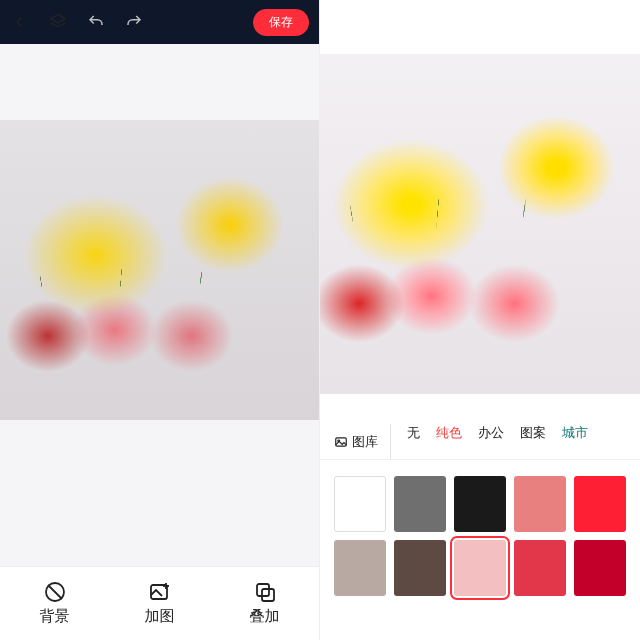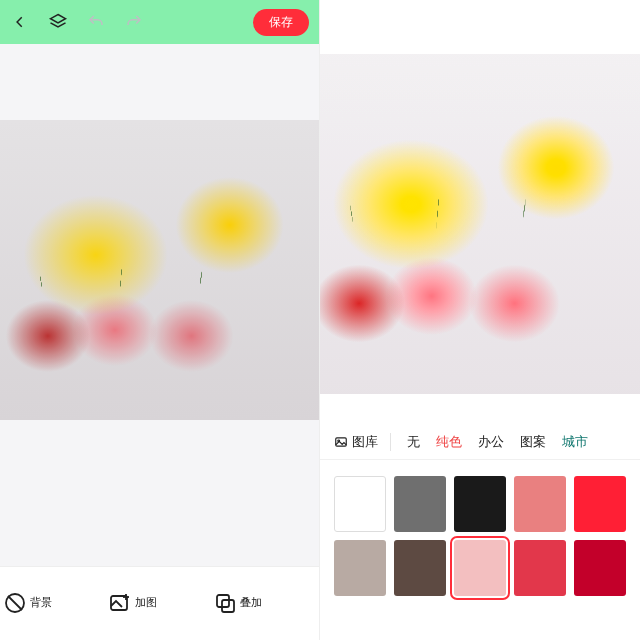--- a/index.html
+++ b/index.html
@@ -13,21 +13,21 @@
   .pane { position: relative; height: 640px; }
   .pane-left { width: 320px; border-right: 1px solid #eee; background:#f5f5f7; }
   .pane-right { width: 320px; background:#fff; }
 
   
   .topbar {
     height: 44px;
     display: flex; align-items: center;
     padding: 0 10px;
     gap: 18px;
-    background:#86efac;
+    background:#0f172a;
   }
   .topbar .icon { width: 20px; height: 20px; display:flex; align-items:center; justify-content:center; color:#222; }
   .topbar .icon.dim { color:#bfbfc4; }
   .spacer { flex: 1; }
   .save-btn {
     background:#ff2d3a;
     color:#fff;
     font-size:12px;
     border:none;
     padding:5px 16px;
@@ -73,41 +73,41 @@
     position:absolute; left:0; right:0; bottom:0;
     height:74px;
     background:#fff;
     display:flex;
     align-items:center;
     padding:4px 2px 6px;
     border-top:1px solid #eee;
   }
   .tool {
     flex:1;
-    display:flex; align-items:center;
+    display:flex; flex-direction:column; align-items:center;
     gap:2px;
-    font-size:11px; color:#222;
+    font-size:15px; color:#222;
   }
   .tool .ticon { width:26px; height:26px; display:flex; align-items:center; justify-content:center; }
 
   
   .preview-area{
     position:absolute;
     top:54px; left:0; right:0; height:340px;
     background:#fff;
     overflow:hidden;
   }
   .preview-area .photo{ transform: scale(1.08); transform-origin: 50% 55%; }
   .preview-area .photo::before{ filter: contrast(1.05) saturate(1.25) brightness(1.02); }
 
   .cat-row{
     position:absolute;
     top:424px; left:0; right:0;
     height:36px;
-    display:flex; align-items:center;
+    display:flex; 
     gap:16px;
     padding:0 14px;
     font-size:13px;
     color:#222;
     border-bottom:1px solid #f0f0f0;
   }
   .cat-row .lib{ display:flex; align-items:center; gap:4px; padding-right:12px; border-right:1px solid #e3e3e3; }
   .cat-row .cat.active{ color:#ef4444; }
   .cat-row .cat:last-child{ color:#0f766e; }
 

